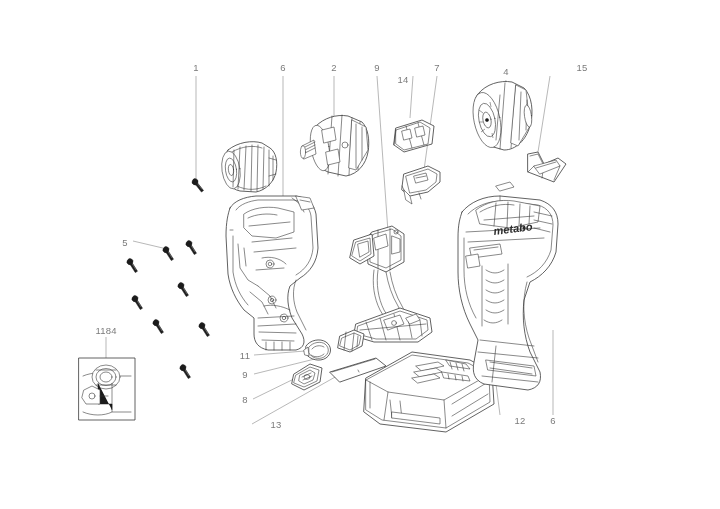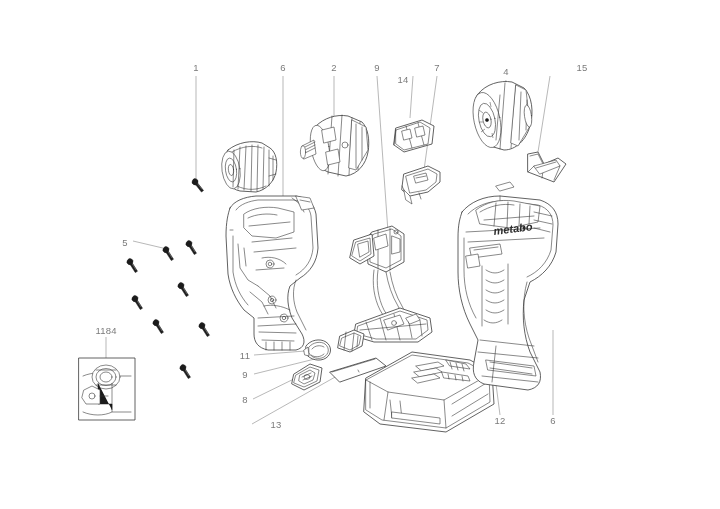--- a/index.html
+++ b/index.html
@@ -447,16 +447,16 @@
   <div class="callout anchor-center" style="left:403px; top:63px;margin-top:12px;">14</div>
   <div class="callout anchor-center" style="left:437px; top:63px;">7</div>
   <div class="callout anchor-center" style="left:506px; top:67px;">4</div>
   <div class="callout anchor-center" style="left:582px; top:63px;text-align:center;">15</div>
   <div class="callout anchor-center" style="left:125px; top:238px;">5</div>
   <div class="callout anchor-center" style="left:106px; top:326px;">1184</div>
   <div class="callout anchor-center" style="left:245px; top:351px;">11</div>
   <div class="callout anchor-center" style="left:245px; top:370px;">9</div>
   <div class="callout anchor-center" style="left:245px; top:395px;">8</div>
   <div class="callout anchor-center" style="left:243px; top:420px;margin-left:33px;">13</div>
-  <div class="callout anchor-center" style="left:500px; top:416px;">12</div>
+  <div class="callout anchor-center" style="left:520px; top:416px;">12</div>
   <div class="callout anchor-center" style="left:553px; top:416px;">6</div>
 
 </div>
 
 </body></html>

